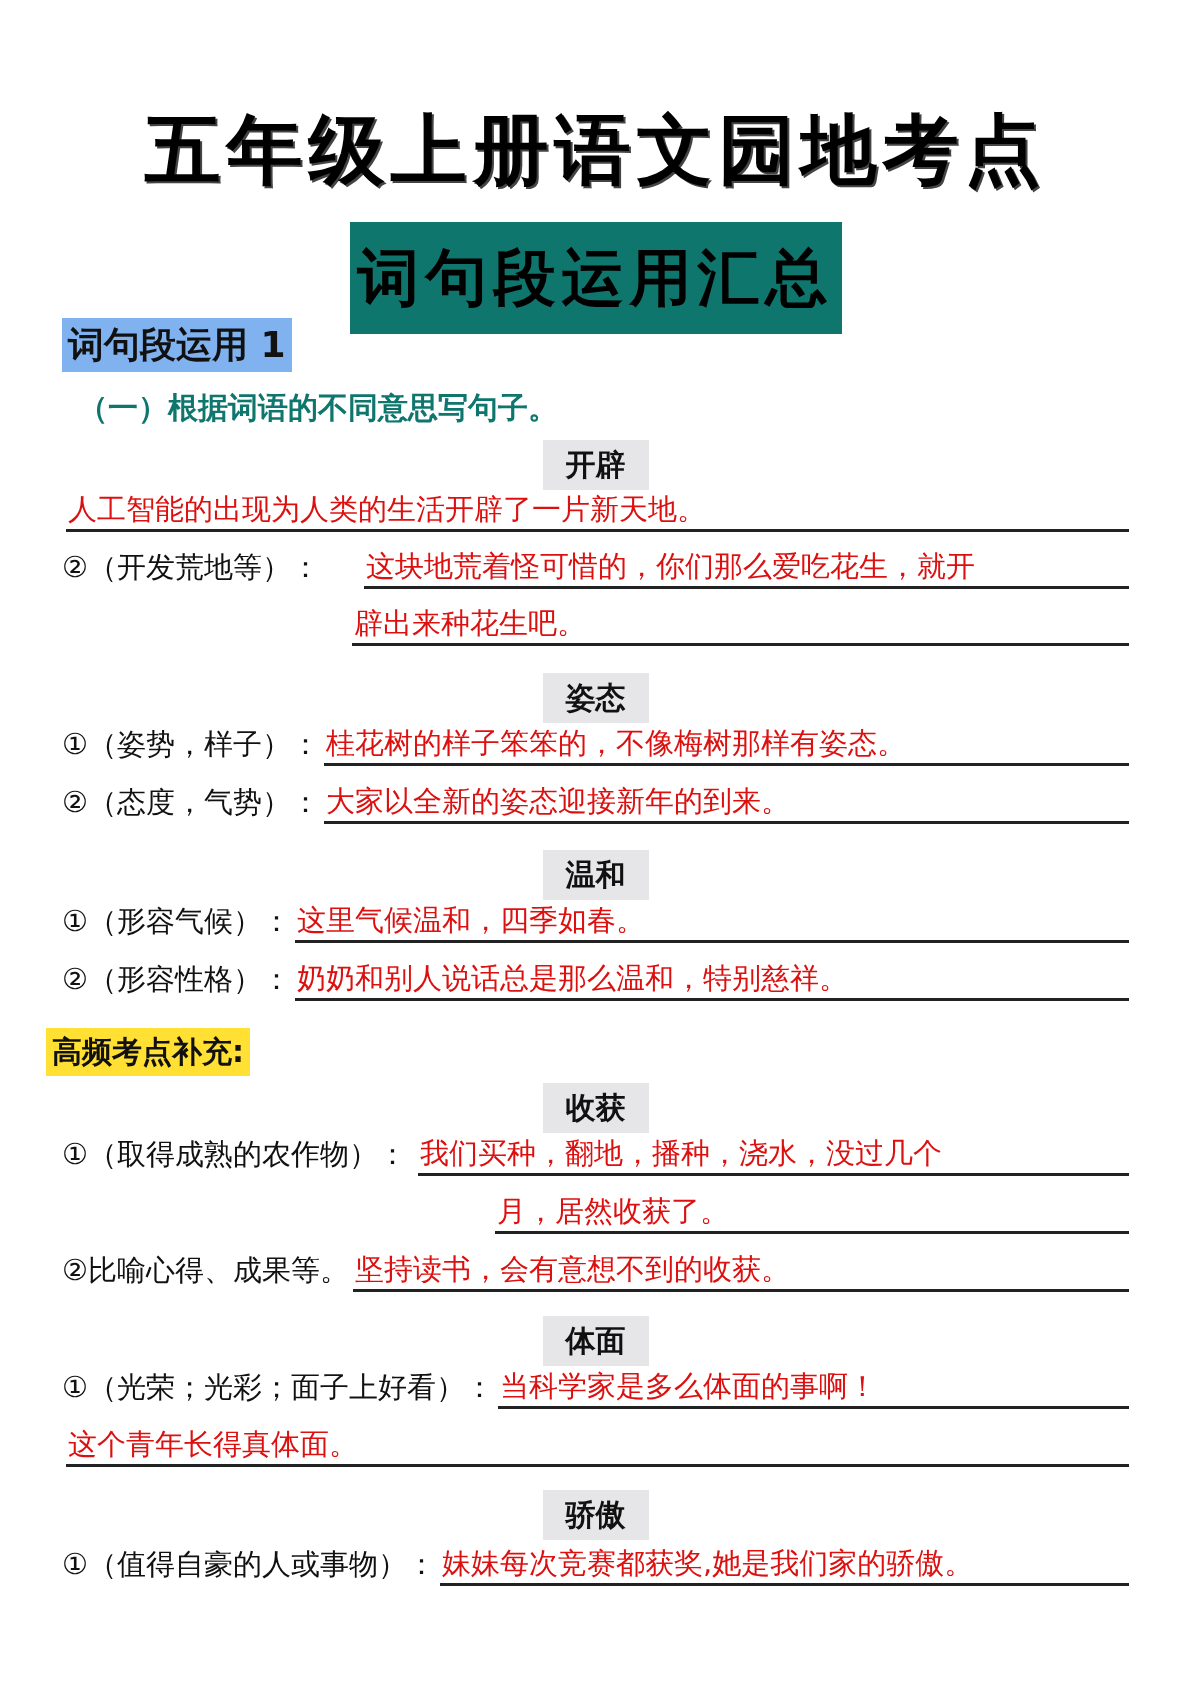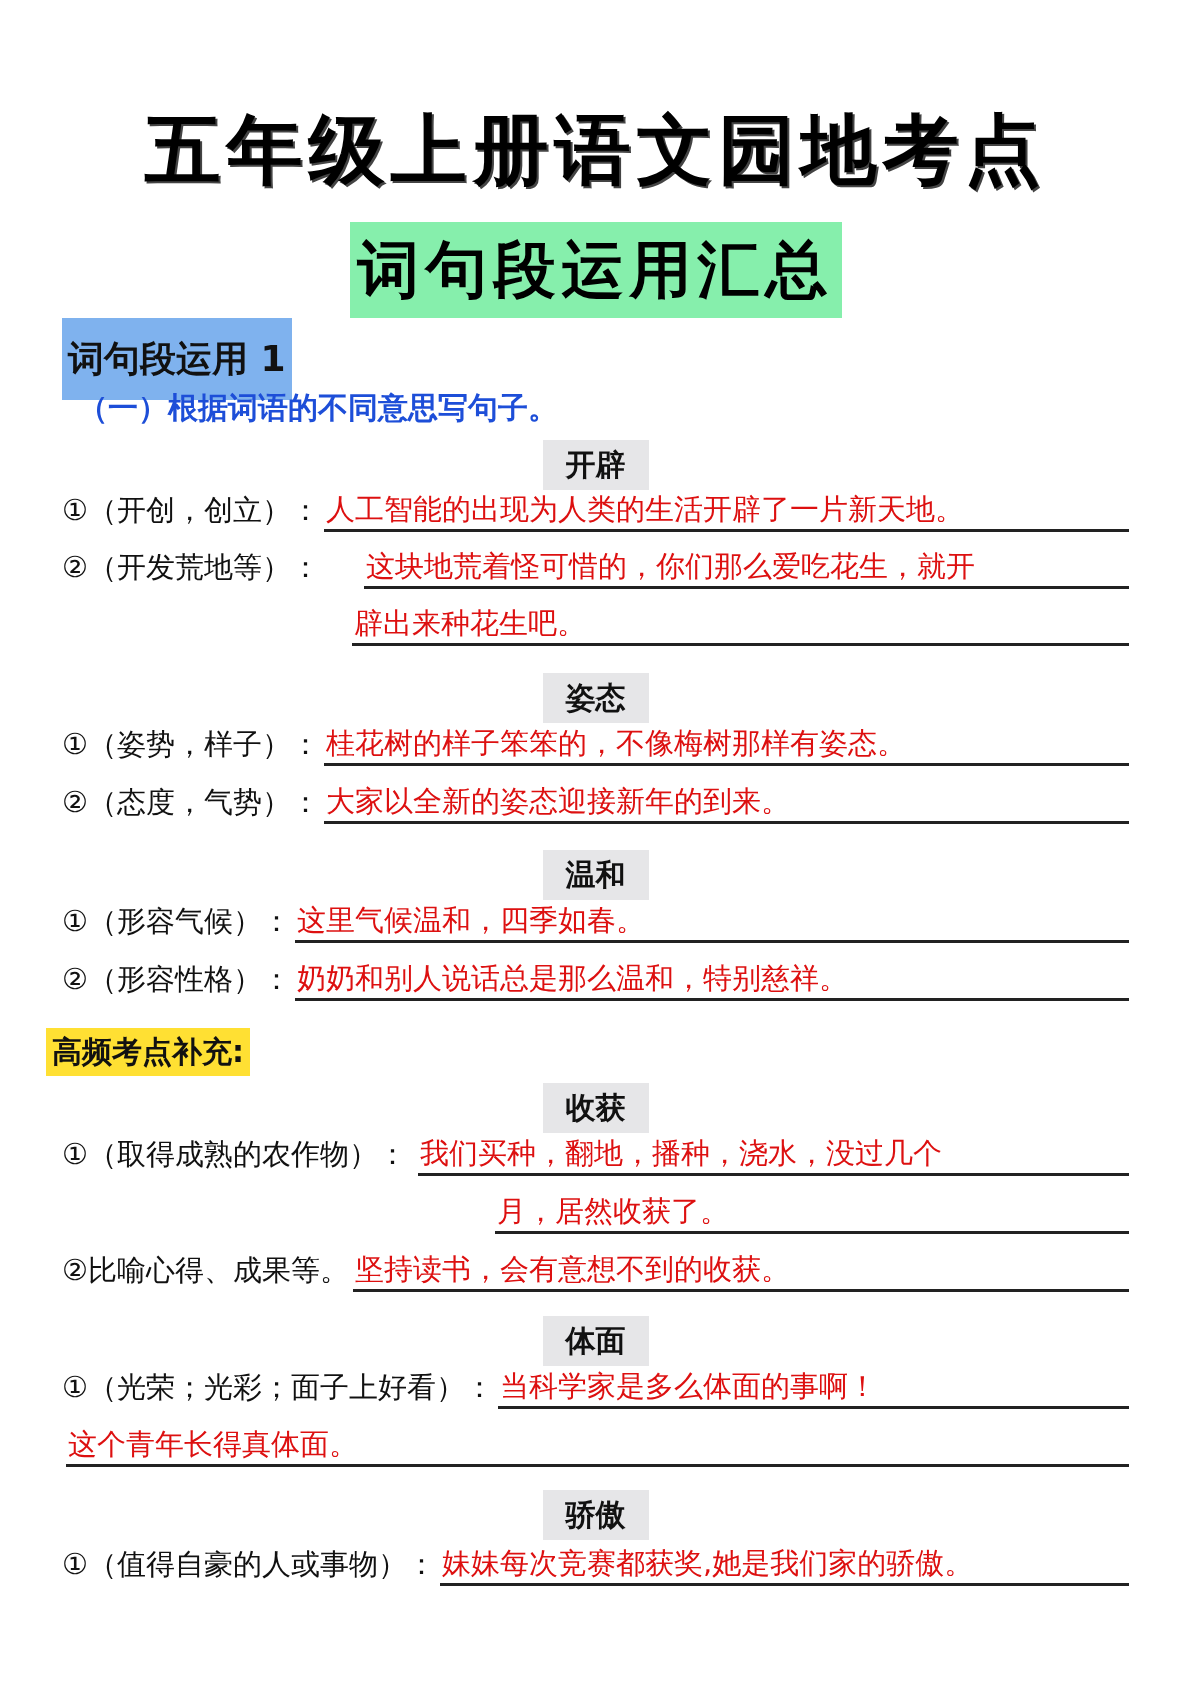--- a/index.html
+++ b/index.html
@@ -2,27 +2,27 @@
 <html><head>
 <meta charset="utf-8">
 <style>
   html, body { margin:0; padding:0; background:#ffffff; }
   body { width:1191px; height:1684px; position:relative; overflow:hidden;
          font-family:"DejaVu Sans", "Liberation Sans", sans-serif; color:#111; }
   .title { position:absolute; left:0; width:1191px; top:100px; text-align:center;
            font-size:76px; font-weight:bold; letter-spacing:6px; color:#000;
            text-shadow:2px 2px 0 #444; }
   .subtitle-wrap { position:absolute; left:0; width:1191px; top:222px; text-align:center; }
-  .subtitle { display:inline-block; background:#86efac; padding:2px 8px;
+  .subtitle { display:inline-block; background:#0f766e; padding:10px 8px;
               font-size:62px; font-weight:bold; letter-spacing:6px; color:#000;
               line-height:92px; }
   .section-tag { position:absolute; left:62px; top:318px; background:#7fb2ee;
-                 font-size:36px; font-weight:bold; padding:16px 6px; line-height:50px; }
+                 font-size:36px; font-weight:bold; padding:2px 6px; line-height:50px; }
   .instruction { position:absolute; left:78px; top:388px; font-size:30px;
-                 font-weight:bold; color:#1d4ed8; }
+                 font-weight:bold; color:#0f766e; }
   .supp-tag { position:absolute; left:46px; top:1028px; background:#ffe033;
               font-size:30px; font-weight:bold; padding:2px 6px; line-height:44px; }
   .word { position:absolute; left:0; width:1191px; text-align:center; }
   .word span { display:inline-block; background:#e6e6e8; font-size:30px; font-weight:bold;
                padding:2px 23px; line-height:46px; }
   .row { position:absolute; left:62px; right:62px; height:46px; display:flex; align-items:flex-end; }
   .label { font-size:29px; color:#111; white-space:nowrap; line-height:44px; }
   .answer { flex:1; border-bottom:3px solid #222; color:#dd1010; font-size:29px;
             line-height:40px; white-space:nowrap; margin-left:4px; padding-left:2px; }
   .cont { position:absolute; right:62px; height:46px; display:flex; align-items:flex-end; }
@@ -32,21 +32,20 @@
 <body>
 
 <div class="title">五年级上册语文园地考点</div>
 <div class="subtitle-wrap"><span class="subtitle">词句段运用汇总</span></div>
 
 <div class="section-tag">词句段运用 1</div>
 <div class="instruction">（一）根据词语的不同意思写句子。</div>
 
 <div class="word" style="top:440px;"><span>开辟</span></div>
 <div class="row" style="top:486px;">
-  <span class="label">①（开创，创立）：</span>
   <span class="answer">人工智能的出现为人类的生活开辟了一片新天地。</span>
 </div>
 <div class="row" style="top:543px;gap:40px;">
   <span class="label">②（开发荒地等）：</span>
   <span class="answer">这块地荒着怪可惜的，你们那么爱吃花生，就开</span>
 </div>
 <div class="cont" style="top:600px; left:352px;">
   <span class="answer">辟出来种花生吧。</span>
 </div>
 

